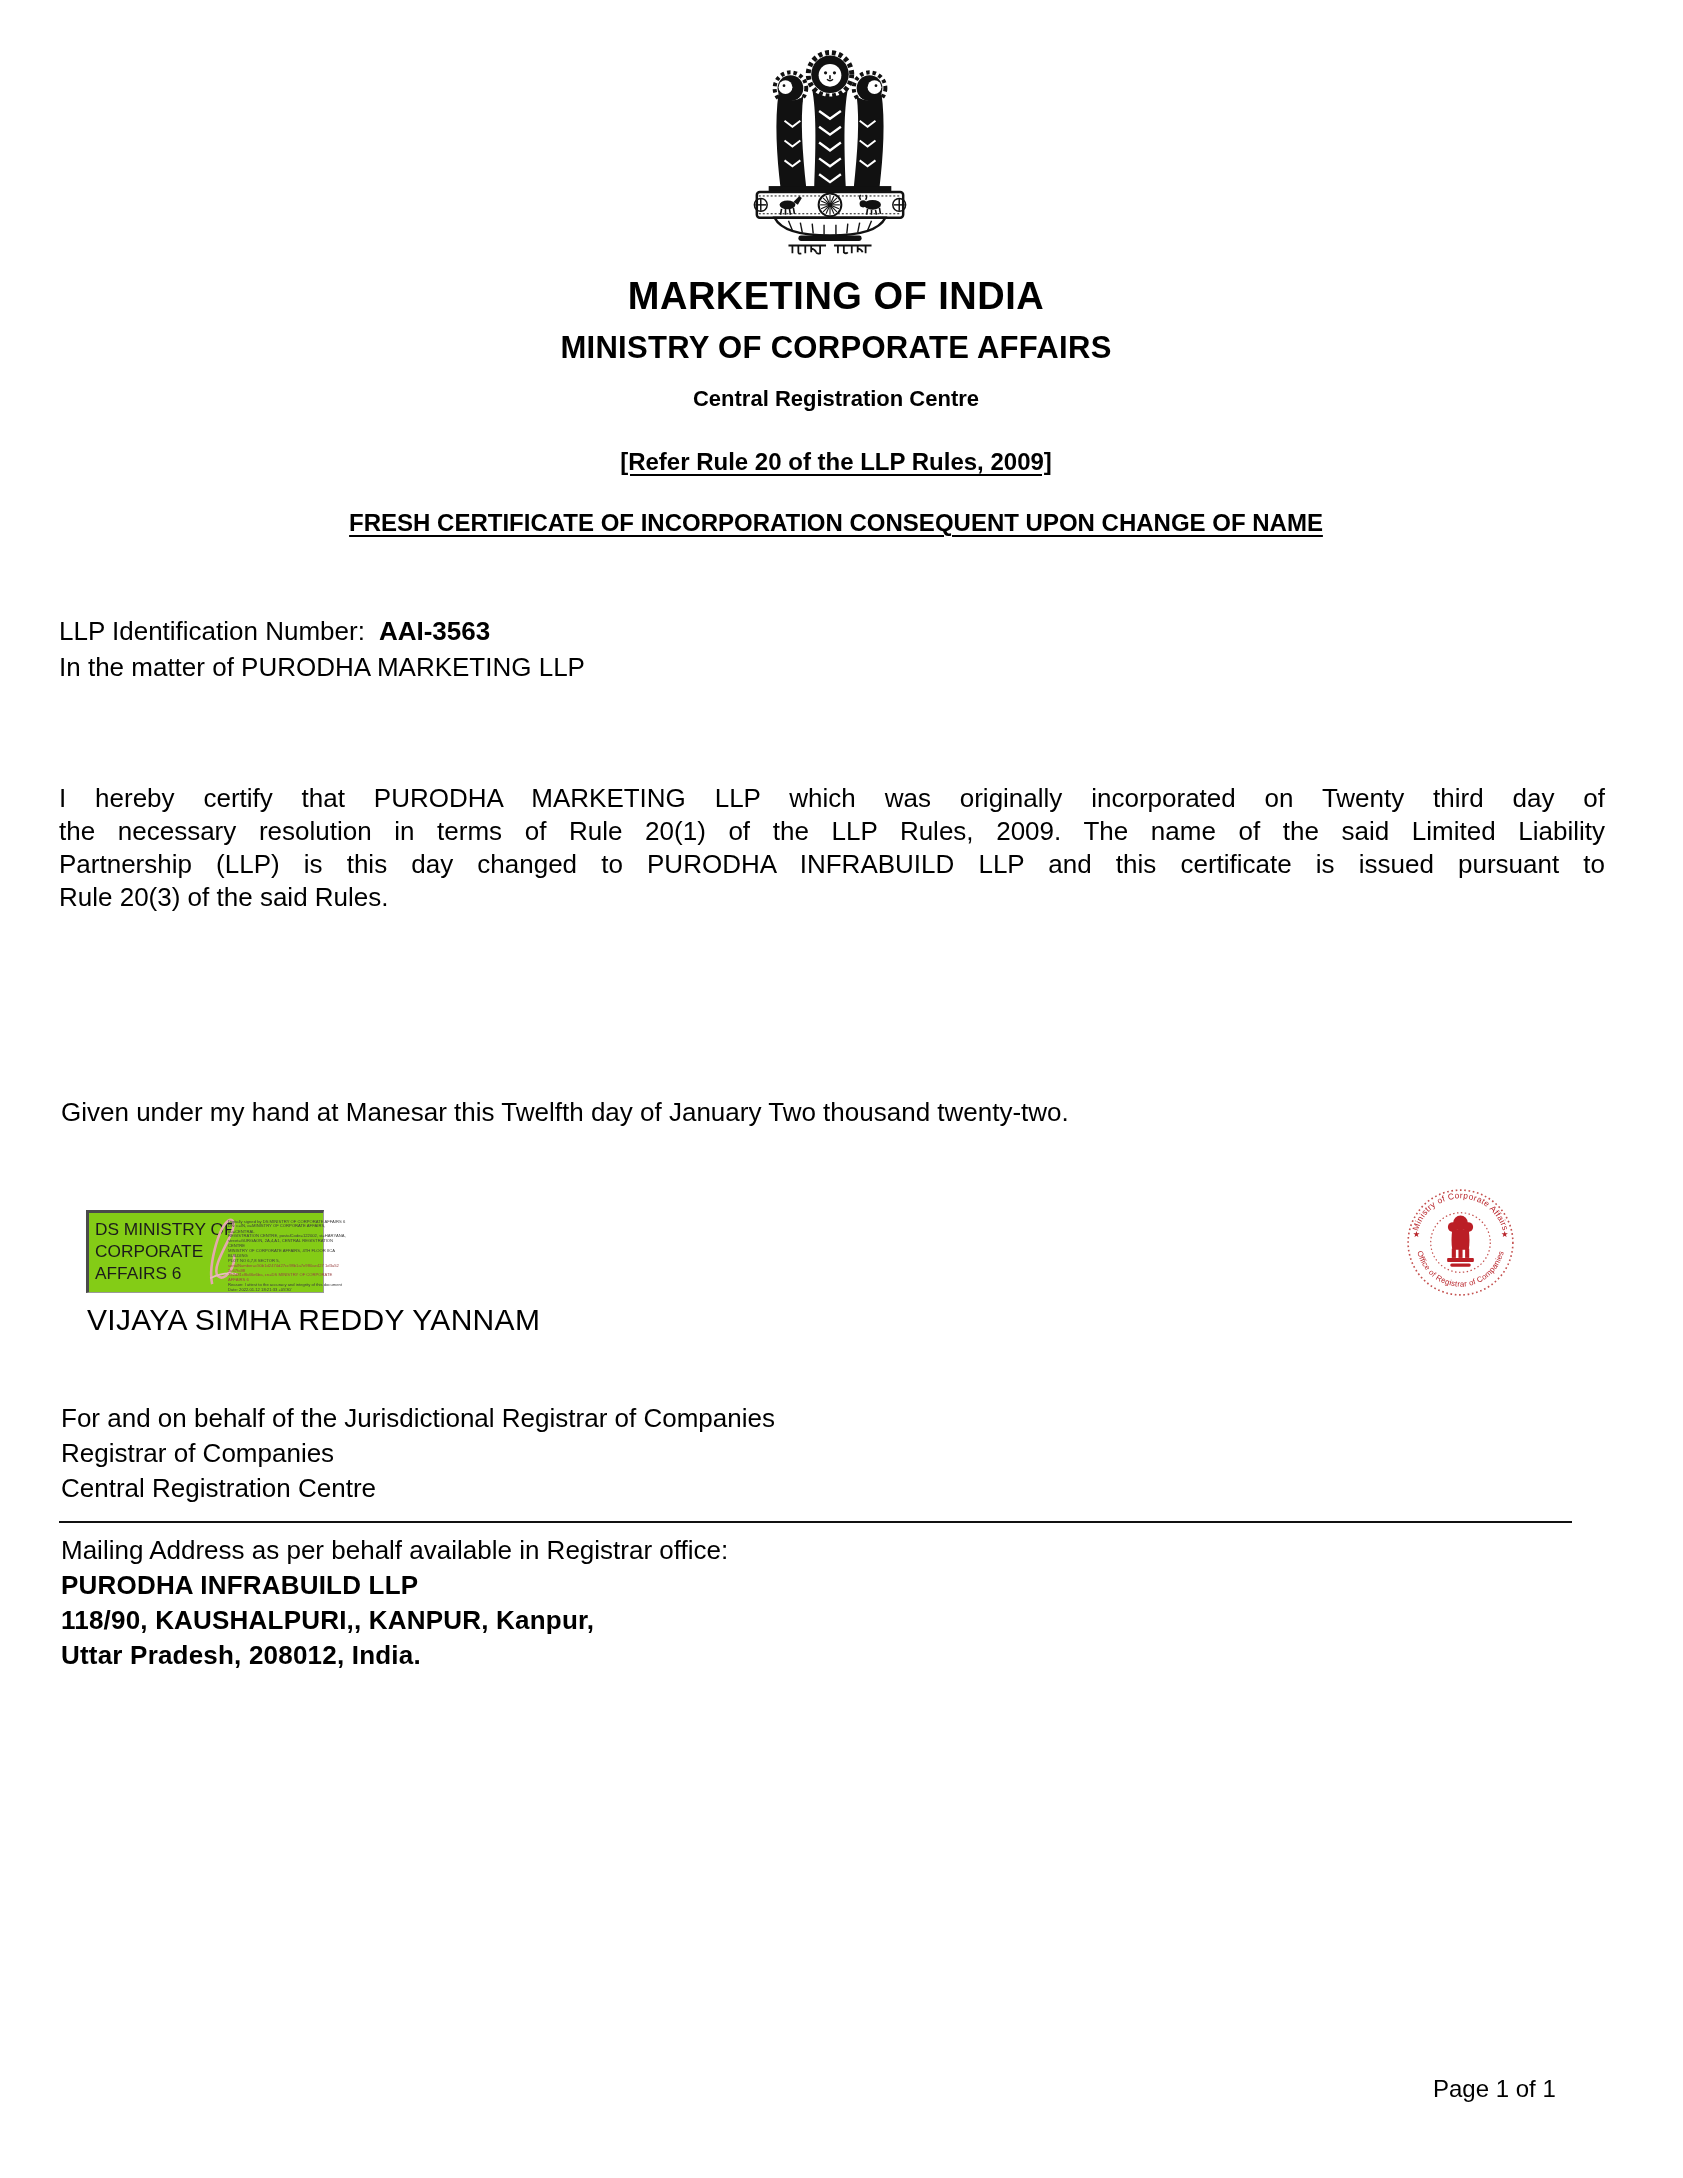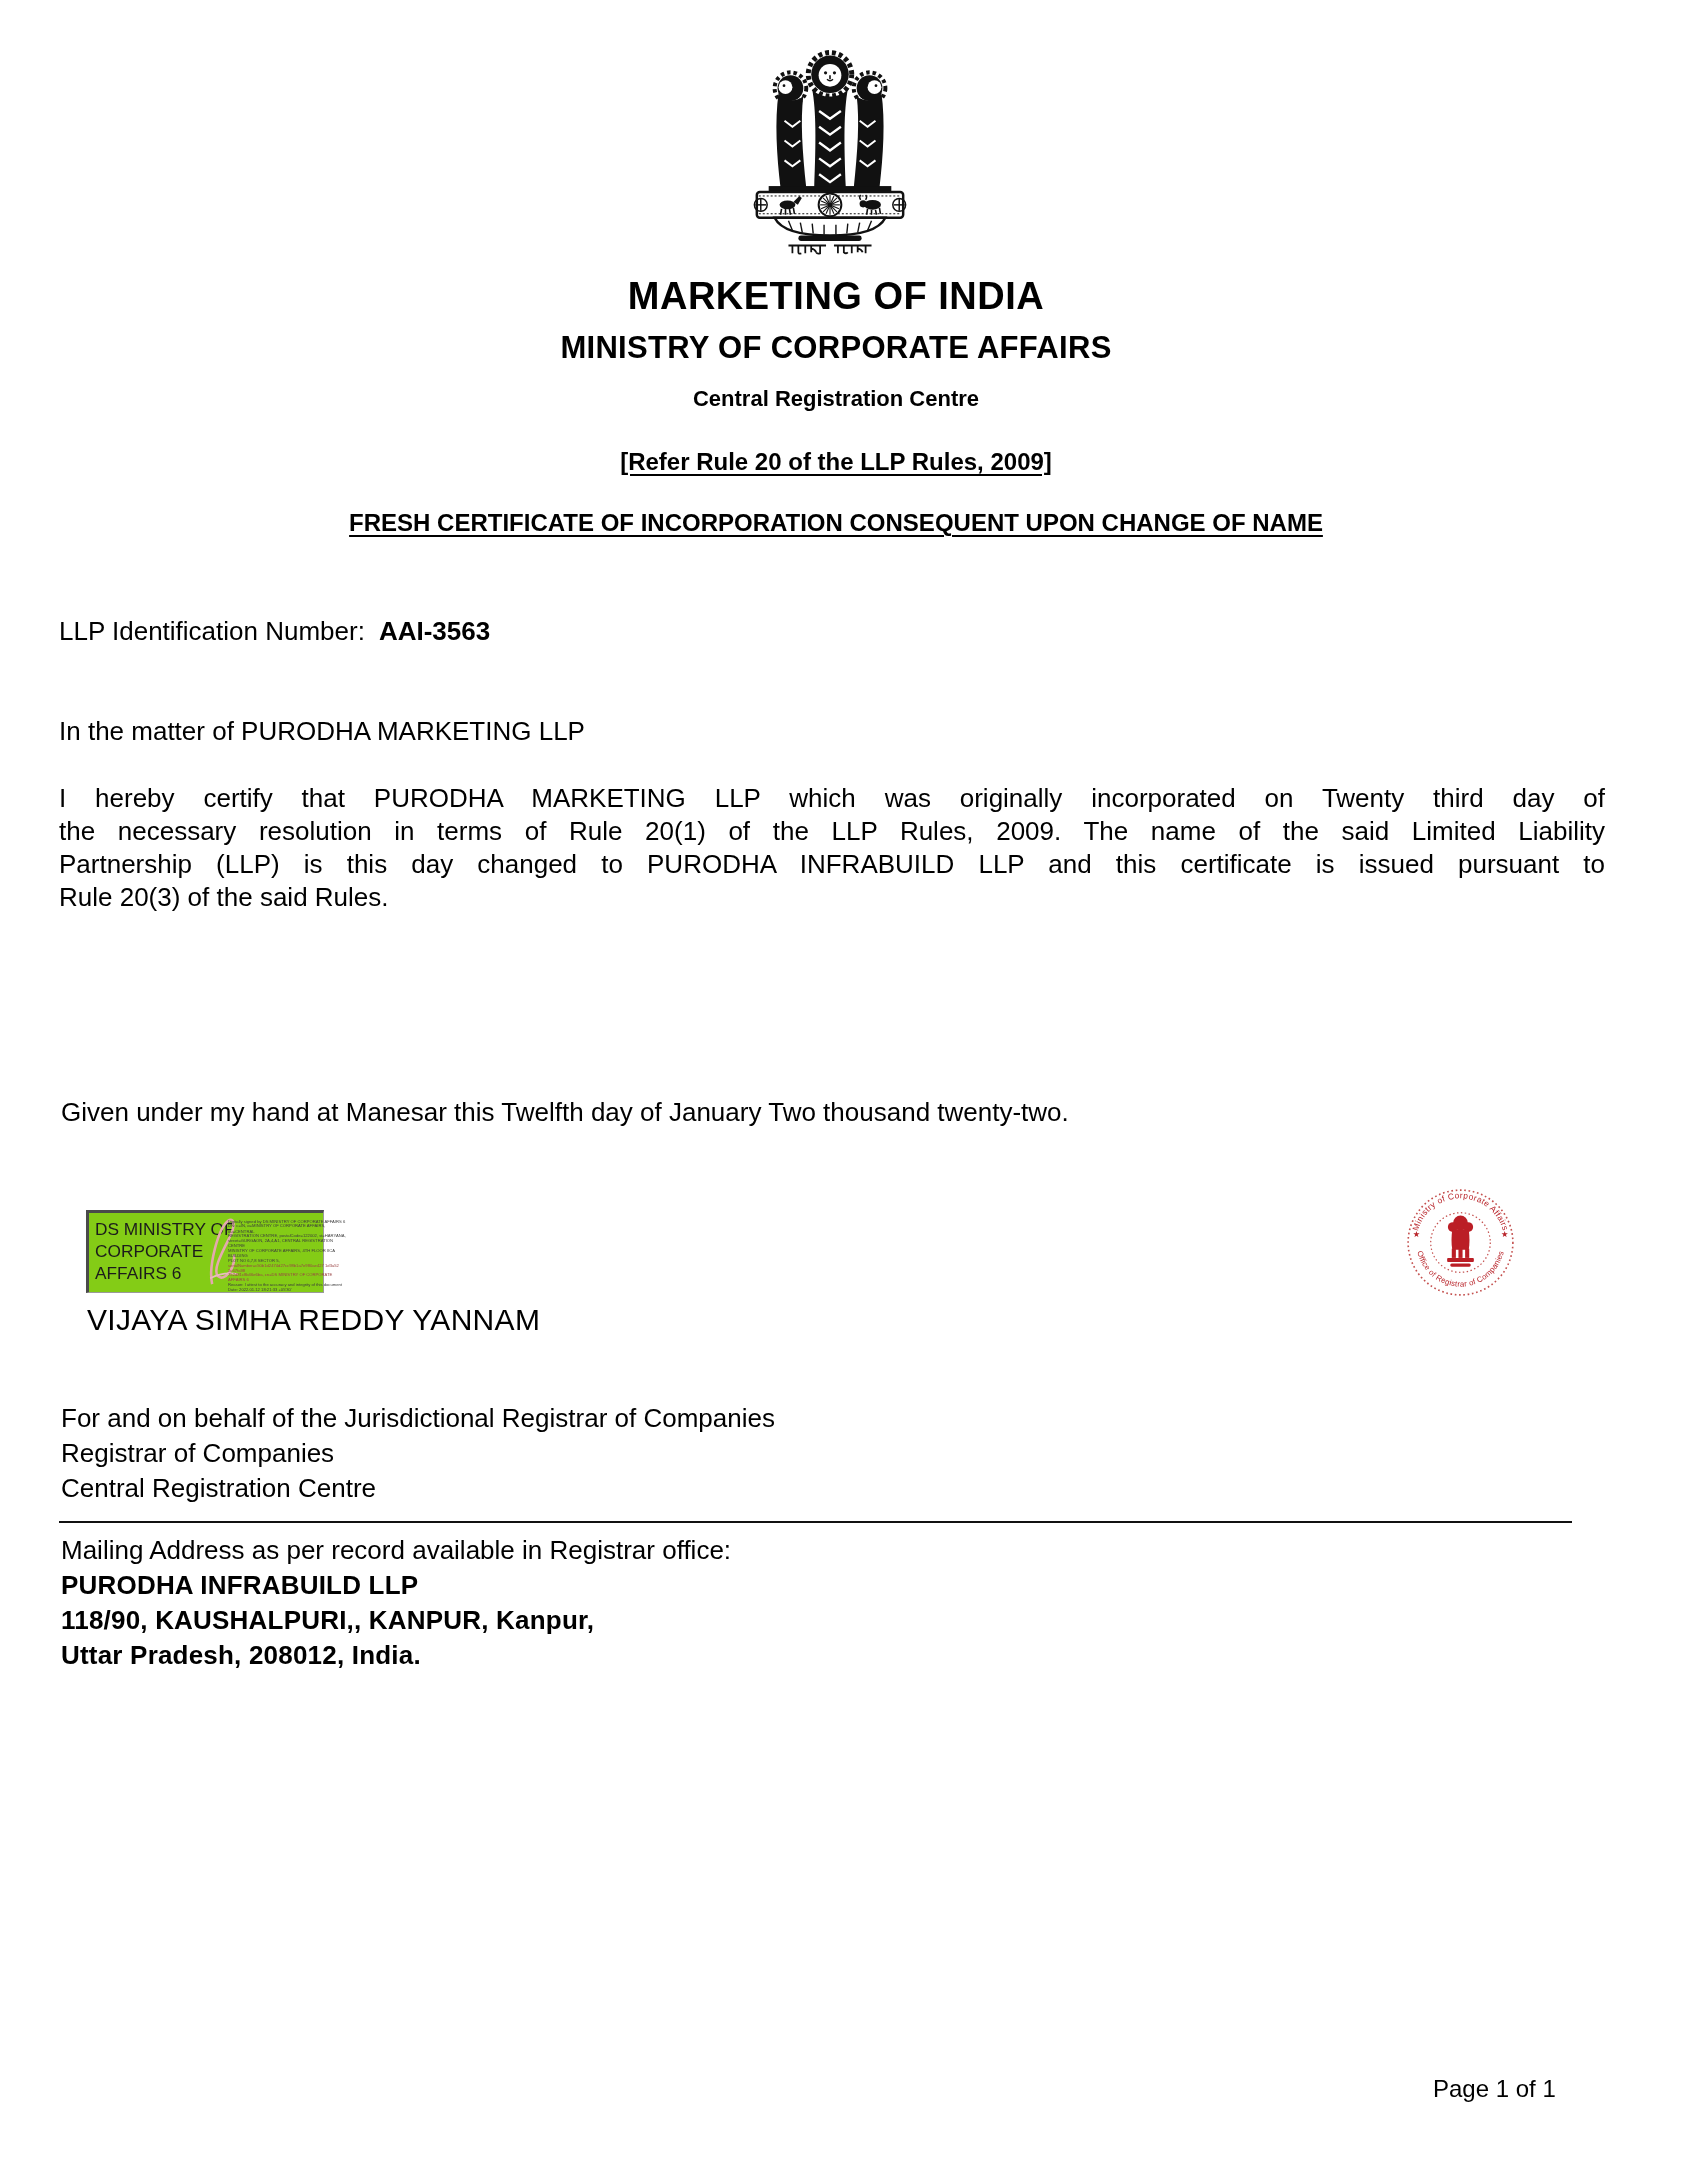--- a/index.html
+++ b/index.html
@@ -9,21 +9,21 @@
   .b{font-weight:bold;}
   .u{text-decoration:underline;text-decoration-thickness:2px;text-underline-offset:4px;}
   .h-gov{top:275px;font-size:38px;letter-spacing:0.5px;}
   .h-min{top:330px;font-size:31px;letter-spacing:0.3px;}
   .h-crc{top:386px;font-size:22px;}
   .h-rule{top:448px;font-size:24px;}
   .h-cert{top:509px;font-size:24px;}
   .line26{font-size:26px;}
   .llp-line{left:59px;top:616px;}
   .llp-val{font-weight:bold;margin-left:14px;text-align:right;}
-  .matter{left:59px;top:716px;}
+  .matter{left:59px;top:652px;}
   .bodyblock{left:59px;top:782px;width:1546px;font-size:26px;line-height:33px;}
   .just{text-align:justify;text-align-last:justify;}
   .given{left:61px;top:1097px;}
   .sigbox{left:86px;top:1210px;width:238px;height:83px;background:#84cc16;
     border-top:3px solid #4a4a4a;border-left:3px solid #4a4a4a;
     border-right:1px solid #9a9a9a;border-bottom:1px solid #9a9a9a;box-sizing:border-box;}
   .sigbox-title{position:absolute;left:6px;top:5px;width:141px;font-size:17.3px;line-height:22px;color:#1c1c1c;}
   .flourish{position:absolute;left:115px;top:2px;}
   .sigtiny{position:absolute;left:139px;top:6px;width:230px;font-size:8px;line-height:9.4px;color:#3c3c3c;transform:scale(0.52);transform-origin:top left;}
   .sigtiny .serial{color:#9a4444;}
@@ -228,20 +228,20 @@
 
 <div class="abs signoff">
   <div>For and on behalf of the Jurisdictional Registrar of Companies</div>
   <div>Registrar of Companies</div>
   <div>Central Registration Centre</div>
 </div>
 
 <div class="abs hr"></div>
 
 <div class="abs mailing">
-  <div>Mailing Address as per record available in Registrar office:</div>
+  <div>Mailing Address as per behalf available in Registrar office:</div>
   <div class="b">PURODHA INFRABUILD LLP</div>
   <div class="b">118/90, KAUSHALPURI,, KANPUR, Kanpur,</div>
   <div class="b">Uttar Pradesh, 208012, India.</div>
 </div>
 
 <div class="abs footer">Page 1 of 1</div>
 
 
 </body></html>

